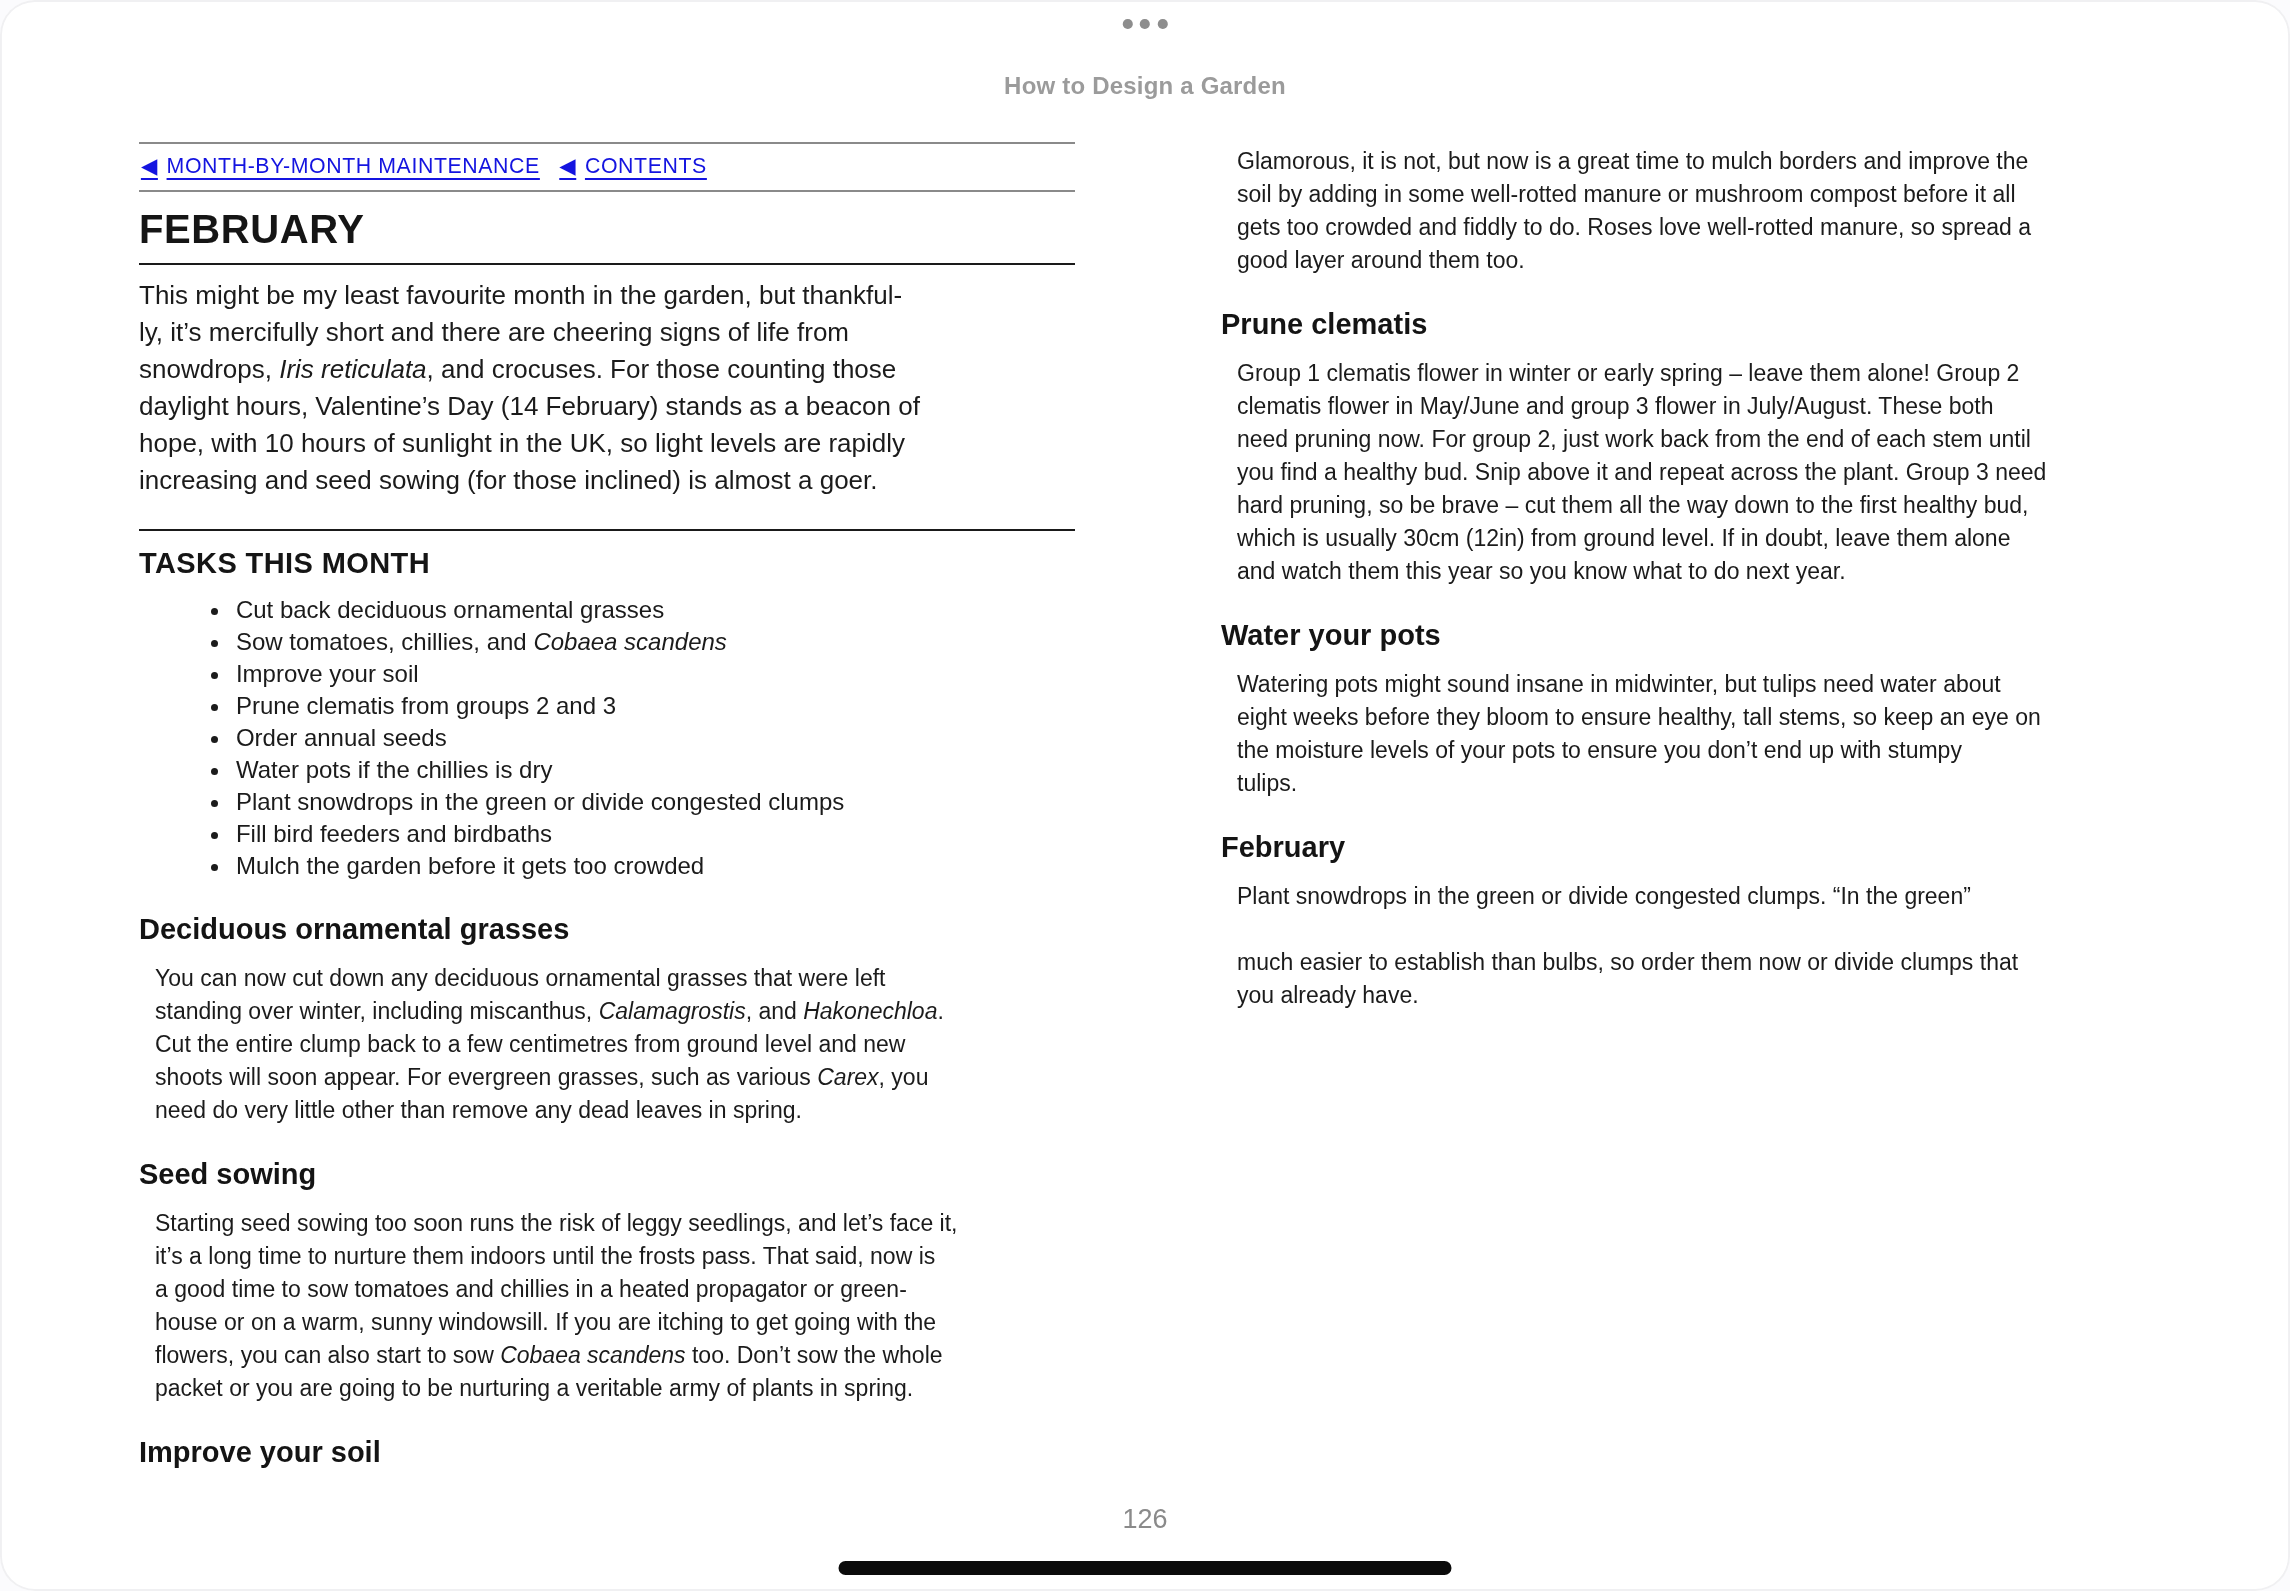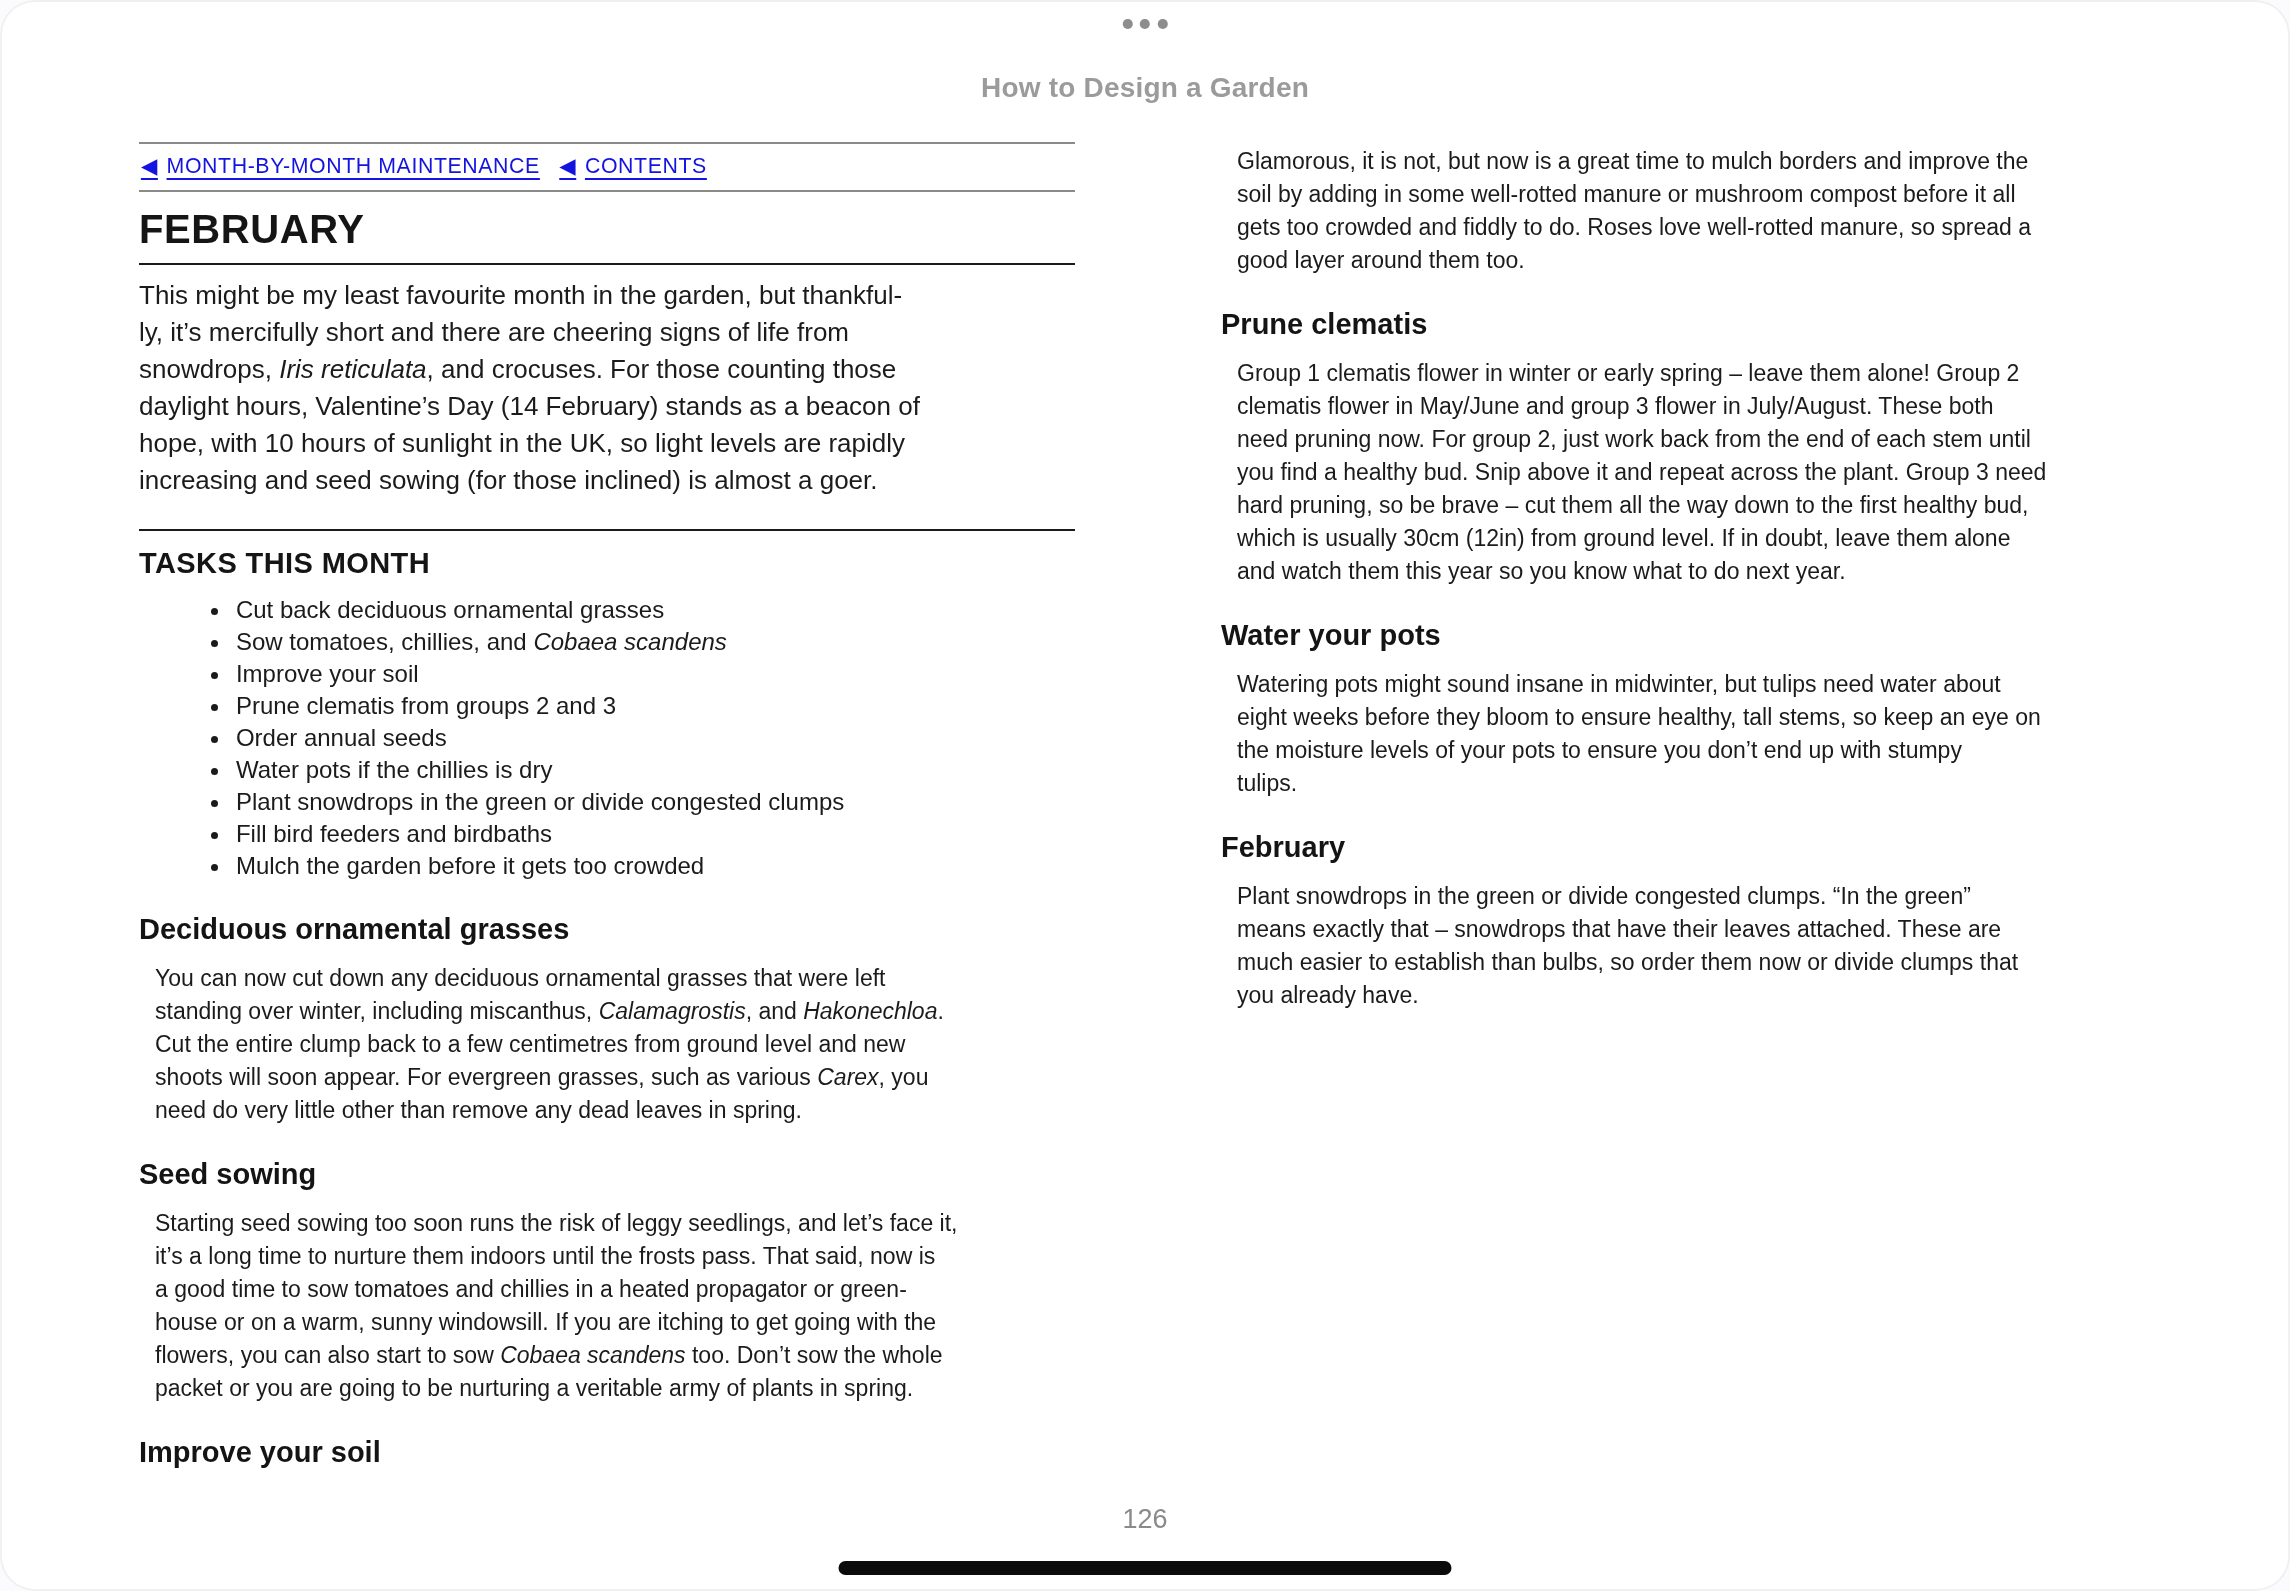--- a/index.html
+++ b/index.html
@@ -14,21 +14,21 @@
     color:#1b1b1b;
   }
   
   .menu-dots{
     position:absolute;top:15.5px;left:50%;transform:translateX(-50%);
     display:flex;gap:7.8px;cursor:pointer;padding:3.9px;
   }
   .menu-dots .dot{width:9.7px;height:9.7px;border-radius:50%;background:#8d8d8d;}
   .book-title{
     position:absolute;top:72px;left:0;right:0;
-    text-align:center;font-size:28px;font-weight:700;color:#9b9b9b;
+    text-align:center;font-size:24px;font-weight:700;color:#9b9b9b;
     letter-spacing:0.2px;
   }
   
   .col{position:absolute;top:142px;width:936px;}
   .col-left{left:139px;}
   .col-right{left:1221px;}
   
   .nav-bar{
     border-top:2.9px solid #8a8a8a;border-bottom:2.9px solid #8a8a8a;
     padding:9.7px 1.9px 11.6px;display:flex;align-items:center;gap:19.4px;
@@ -132,20 +132,20 @@
   <div class="col col-right">
     <p class="body-text first"><span>Glamorous, it is not, but now is a great time to mulch borders and improve the</span><br><span>soil by adding in some well-rotted manure or mushroom compost before it all</span><br><span>gets too crowded and fiddly to do. Roses love well-rotted manure, so spread a</span><br><span>good layer around them too.</span></p>
 
     <h3 class="section-heading">Prune clematis</h3>
     <p class="body-text"><span>Group 1 clematis flower in winter or early spring – leave them alone! Group 2</span><br><span>clematis flower in May/June and group 3 flower in July/August. These both</span><br><span>need pruning now. For group 2, just work back from the end of each stem until</span><br><span>you find a healthy bud. Snip above it and repeat across the plant. Group 3 need</span><br><span>hard pruning, so be brave – cut them all the way down to the first healthy bud,</span><br><span>which is usually 30cm (12in) from ground level. If in doubt, leave them alone</span><br><span>and watch them this year so you know what to do next year.</span></p>
 
     <h3 class="section-heading">Water your pots</h3>
     <p class="body-text"><span>Watering pots might sound insane in midwinter, but tulips need water about</span><br><span>eight weeks before they bloom to ensure healthy, tall stems, so keep an eye on</span><br><span>the moisture levels of your pots to ensure you don’t end up with stumpy</span><br><span>tulips.</span></p>
 
     <h3 class="section-heading">February</h3>
-    <p class="body-text"><span>Plant snowdrops in the green or divide congested clumps. “In the green”</span><br><span>means exactly that – snowdrops that have their leaves attached. These are</span><br><span>much easier to establish than bulbs, so order them now or divide clumps that</span><br><span>you already have.</span></p>
+    <p class="body-text"><span>Plant snowdrops in the green or divide congested clumps. “In the green”</span><br><br><span>much easier to establish than bulbs, so order them now or divide clumps that</span><br><span>you already have.</span></p>
   </div>
 
   <div class="page-number">126</div>
   <div class="home-indicator"></div>
 
 </div>
 
 
 </body></html>

